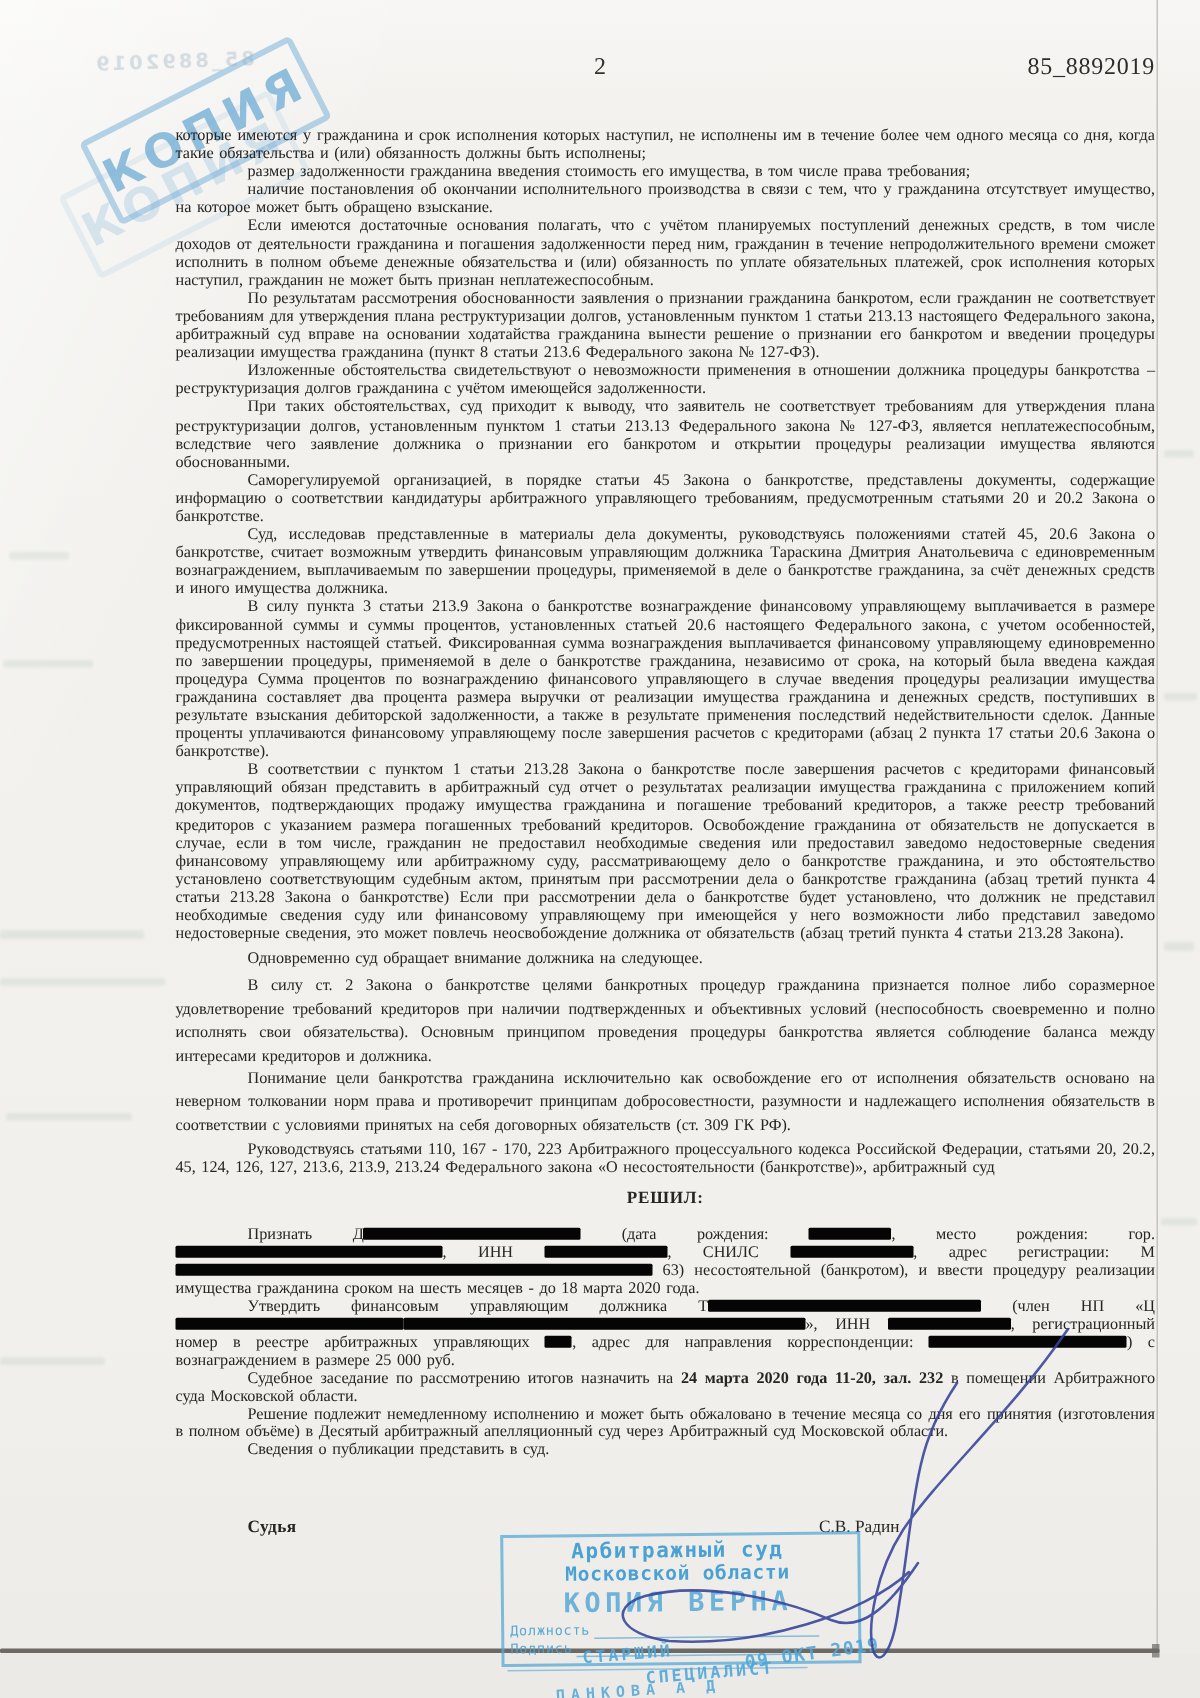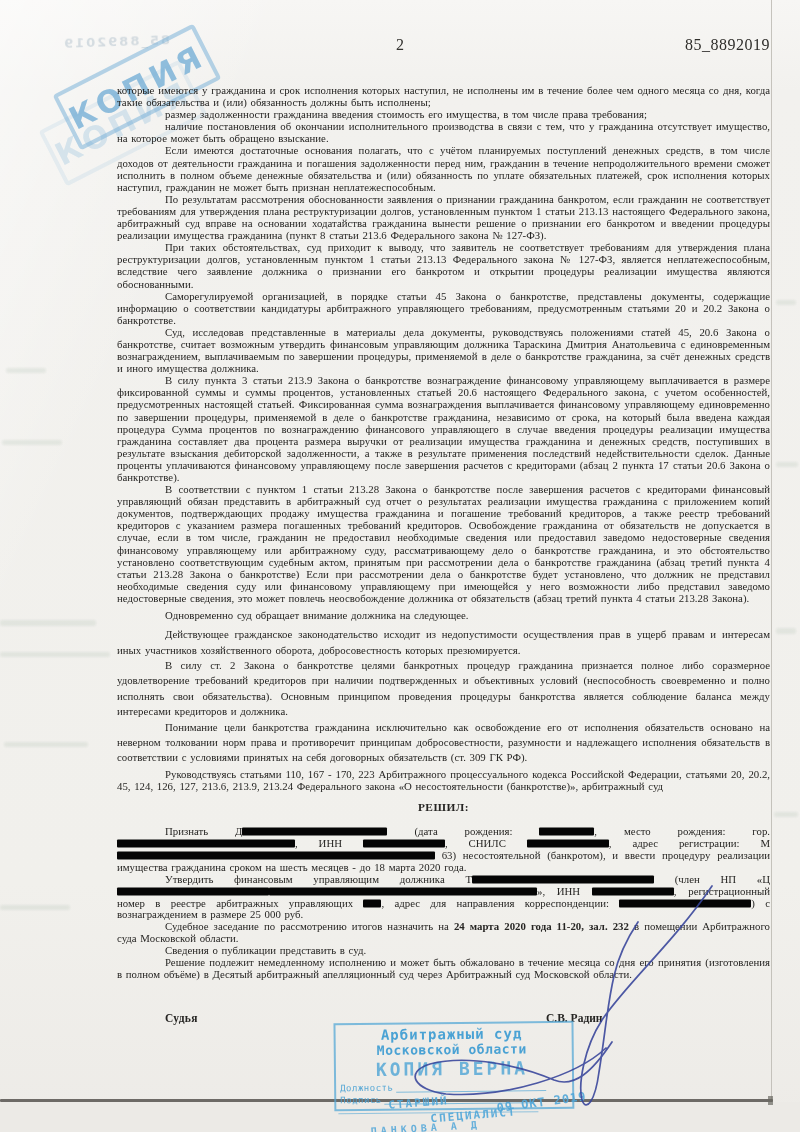--- a/index.html
+++ b/index.html
@@ -45,21 +45,21 @@
   .p-last{margin-top:2px;}
   .bold{font-weight:bold;}
   .redact{display:inline-block;height:8px;background:#050505;vertical-align:baseline;transform:translateY(.5px);border-radius:1px;}
 
   .resolution-heading{margin:9px 0 13px 0;text-align:center;font-weight:bold;font-size:11.4px;letter-spacing:.5px;}
   .resolution-items .para{line-height:11.9px;}
   .resolution-items .para.r-gap{margin-top:6px;}
 
   
   .judge-label{position:absolute;left:165px;top:1012px;font-size:11.5px;font-weight:bold;letter-spacing:.3px;}
-  .judge-name{position:absolute;left:546px;top:1012px;font-size:11.5px;font-weight:bold;}
+  .judge-name{position:absolute;left:546px;top:1012px;font-size:11.5px;font-weight:normal;}
 
   
   .cert-stamp{position:absolute;left:330px;top:1016px;width:262px;height:116px;
     font-family:"DejaVu Sans Mono","Liberation Mono",monospace;color:#4aa2d4;transform:rotate(-.6deg);}
   .cert-box{position:absolute;left:4px;top:6px;width:236px;height:84px;border:2px solid rgba(86,168,214,.75);}
   .cert-court1{position:absolute;left:0;top:10px;width:244px;text-align:center;font-weight:bold;font-size:14px;letter-spacing:1px;}
   .cert-court2{position:absolute;left:0;top:26px;width:244px;text-align:center;font-weight:bold;font-size:13px;letter-spacing:.5px;}
   .cert-verna{position:absolute;left:0;top:42px;width:244px;text-align:center;font-weight:bold;font-size:18px;letter-spacing:3px;color:rgba(86,168,214,.85);}
   .cert-row{position:absolute;left:10px;font-size:9px;letter-spacing:.5px;color:rgba(74,162,212,.9);}
   .cert-row .rule{display:inline-block;width:150px;border-bottom:1px solid rgba(86,168,214,.7);height:8px;vertical-align:bottom;margin-left:3px;}
@@ -104,38 +104,38 @@
   <div class="copy-stamp ghost">КОПИЯ</div>
   <div class="copy-stamp">КОПИЯ</div>
 
   <div class="doc-body">
     <div>
         <p class="para p-flush"><span>которые имеются у гражданина и срок исполнения которых наступил, не исполнены им в течение более чем одного месяца со дня, когда такие обязательства и (или) обязанность должны быть исполнены;</span></p>
         <p class="para p-indent"><span>размер задолженности гражданина введения стоимость его имущества, в том числе права требования;</span></p>
         <p class="para p-indent"><span>наличие постановления об окончании исполнительного производства в связи с тем, что у гражданина отсутствует имущество, на которое может быть обращено взыскание.</span></p>
         <p class="para p-indent"><span>Если имеются достаточные основания полагать, что с учётом планируемых поступлений денежных средств, в том числе доходов от деятельности гражданина и погашения задолженности перед ним, гражданин в течение непродолжительного времени сможет исполнить в полном объеме денежные обязательства и (или) обязанность по уплате обязательных платежей, срок исполнения которых наступил, гражданин не может быть признан неплатежеспособным.</span></p>
         <p class="para p-indent"><span>По результатам рассмотрения обоснованности заявления о признании гражданина банкротом, если гражданин не соответствует требованиям для утверждения плана реструктуризации долгов, установленным пунктом 1 статьи 213.13 настоящего Федерального закона, арбитражный суд вправе на основании ходатайства гражданина вынести решение о признании его банкротом и введении процедуры реализации имущества гражданина (пункт 8 статьи 213.6 Федерального закона № 127-ФЗ).</span></p>
+        <p class="para p-indent"><span>Изложенные обстоятельства свидетельствуют о невозможности применения в отношении должника процедуры банкротства – реструктуризация долгов гражданина с учётом имеющейся задолженности.</span></p>
         <p class="para p-indent"><span>При таких обстоятельствах, суд приходит к выводу, что заявитель не соответствует требованиям для утверждения плана реструктуризации долгов, установленным пунктом 1 статьи 213.13 Федерального закона № 127-ФЗ, является неплатежеспособным, вследствие чего заявление должника о признании его банкротом и открытии процедуры реализации имущества являются обоснованными.</span></p>
         <p class="para p-indent"><span>Саморегулируемой организацией, в порядке статьи 45 Закона о банкротстве, представлены документы, содержащие информацию о соответствии кандидатуры арбитражного управляющего требованиям, предусмотренным статьями 20 и 20.2 Закона о банкротстве.</span></p>
         <p class="para p-indent"><span>Суд, исследовав представленные в материалы дела документы, руководствуясь положениями статей 45, 20.6 Закона о банкротстве, считает возможным утвердить финансовым управляющим должника Тараскина Дмитрия Анатольевича с единовременным вознаграждением, выплачиваемым по завершении процедуры, применяемой в деле о банкротстве гражданина, за счёт денежных средств и иного имущества должника.</span></p>
         <p class="para p-indent"><span>В силу пункта 3 статьи 213.9 Закона о банкротстве вознаграждение финансовому управляющему выплачивается в размере фиксированной суммы и суммы процентов, установленных статьей 20.6 настоящего Федерального закона, с учетом особенностей, предусмотренных настоящей статьей. Фиксированная сумма вознаграждения выплачивается финансовому управляющему единовременно по завершении процедуры, применяемой в деле о банкротстве гражданина, независимо от срока, на который была введена каждая процедура Сумма процентов по вознаграждению финансового управляющего в случае введения процедуры реализации имущества гражданина составляет два процента размера выручки от реализации имущества гражданина и денежных средств, поступивших в результате взыскания дебиторской задолженности, а также в результате применения последствий недействительности сделок. Данные проценты уплачиваются финансовому управляющему после завершения расчетов с кредиторами (абзац 2 пункта 17 статьи 20.6 Закона о банкротстве).</span></p>
         <p class="para p-indent"><span>В соответствии с пунктом 1 статьи 213.28 Закона о банкротстве после завершения расчетов с кредиторами финансовый управляющий обязан представить в арбитражный суд отчет о результатах реализации имущества гражданина с приложением копий документов, подтверждающих продажу имущества гражданина и погашение требований кредиторов, а также реестр требований кредиторов с указанием размера погашенных требований кредиторов. Освобождение гражданина от обязательств не допускается в случае, если в том числе, гражданин не предоставил необходимые сведения или предоставил заведомо недостоверные сведения финансовому управляющему или арбитражному суду, рассматривающему дело о банкротстве гражданина, и это обстоятельство установлено соответствующим судебным актом, принятым при рассмотрении дела о банкротстве гражданина (абзац третий пункта 4 статьи 213.28 Закона о банкротстве) Если при рассмотрении дела о банкротстве будет установлено, что должник не представил необходимые сведения суду или финансовому управляющему при имеющейся у него возможности либо представил заведомо недостоверные сведения, это может повлечь неосвобождение должника от обязательств (абзац третий пункта 4 статьи 213.28 Закона).</span></p>
         <p class="para p-indent p-gap"><span>Одновременно суд обращает внимание должника на следующее.</span></p>
-        <p class="para p-indent p-spaced p-first-spaced"><span>Действующее гражданское законодательство исходит из недопустимости осуществления прав в ущерб правам и интересам иных участников хозяйственного оборота, добросовестность которых презюмируется.</span></p>
         <p class="para p-indent p-spaced"><span>В силу ст. 2 Закона о банкротстве целями банкротных процедур гражданина признается полное либо соразмерное удовлетворение требований кредиторов при наличии подтвержденных и объективных условий (неспособность своевременно и полно исполнять свои обязательства). Основным принципом проведения процедуры банкротства является соблюдение баланса между интересами кредиторов и должника.</span></p>
         <p class="para p-indent p-spaced"><span>Понимание цели банкротства гражданина исключительно как освобождение его от исполнения обязательств основано на неверном толковании норм права и противоречит принципам добросовестности, разумности и надлежащего исполнения обязательств в соответствии с условиями принятых на себя договорных обязательств (ст. 309 ГК РФ).</span></p>
         <p class="para p-indent p-last"><span>Руководствуясь статьями 110, 167 - 170, 223 Арбитражного процессуального кодекса Российской Федерации, статьями 20, 20.2, 45, 124, 126, 127, 213.6, 213.9, 213.24 Федерального закона «О несостоятельности (банкротстве)», арбитражный суд</span></p>
       </div>
     <p class="resolution-heading">РЕШИЛ:</p>
     <div class="resolution-items">
         <p class="para p-indent"><span>Признать Д</span><span class="redact" style="width: 145px;"></span><span> (дата рождения: </span><span class="redact" style="width: 55px;"></span><span>, место рождения: гор. </span><span class="redact" style="width: 178px;"></span><span>, ИНН </span><span class="redact" style="width: 82px;"></span><span>, СНИЛС </span><span class="redact" style="width: 82px;"></span><span>, адрес регистрации: М</span><span class="redact" style="width: 318px;"></span><span> 63) несостоятельной (банкротом), и ввести процедуру реализации имущества гражданина сроком на шесть месяцев - до 18 марта 2020 года.</span></p>
         <p class="para p-indent"><span>Утвердить финансовым управляющим должника Т</span><span class="redact" style="width: 182px;"></span><span> (член НП «Ц</span><span class="redact" style="width: 152px;"></span><span class="redact" style="width: 268px;"></span><span>», ИНН </span><span class="redact" style="width: 82px;"></span><span>, регистрационный номер в реестре арбитражных управляющих </span><span class="redact" style="width: 18px;"></span><span>, адрес для направления корреспонденции: </span><span class="redact" style="width: 132px;"></span><span>) с вознаграждением в размере 25 000 руб.</span></p>
         <p class="para p-indent"><span>Судебное заседание по рассмотрению итогов назначить на </span><span class="bold">24 марта 2020 года 11-20, зал. 232</span><span> в помещении Арбитражного суда Московской области.</span></p>
+        <p class="para p-indent"><span>Решение подлежит немедленному исполнению и может быть обжаловано в течение месяца со дня его принятия (изготовления в полном объёме) в Десятый арбитражный апелляционный суд через Арбитражный суд Московской области.</span></p>
         <p class="para p-indent"><span>Сведения о публикации представить в суд.</span></p>
-        <p class="para p-indent"><span>Решение подлежит немедленному исполнению и может быть обжаловано в течение месяца со дня его принятия (изготовления в полном объёме) в Десятый арбитражный апелляционный суд через Арбитражный суд Московской области.</span></p>
       </div>
   </div>
 
   <div class="judge-label">Судья</div>
   <div class="judge-name">С.В. Радин</div>
 
   <div class="cert-stamp">
     <div class="cert-box"></div>
     <div class="cert-court1">Арбитражный суд</div>
     <div class="cert-court2">Московской области</div>

